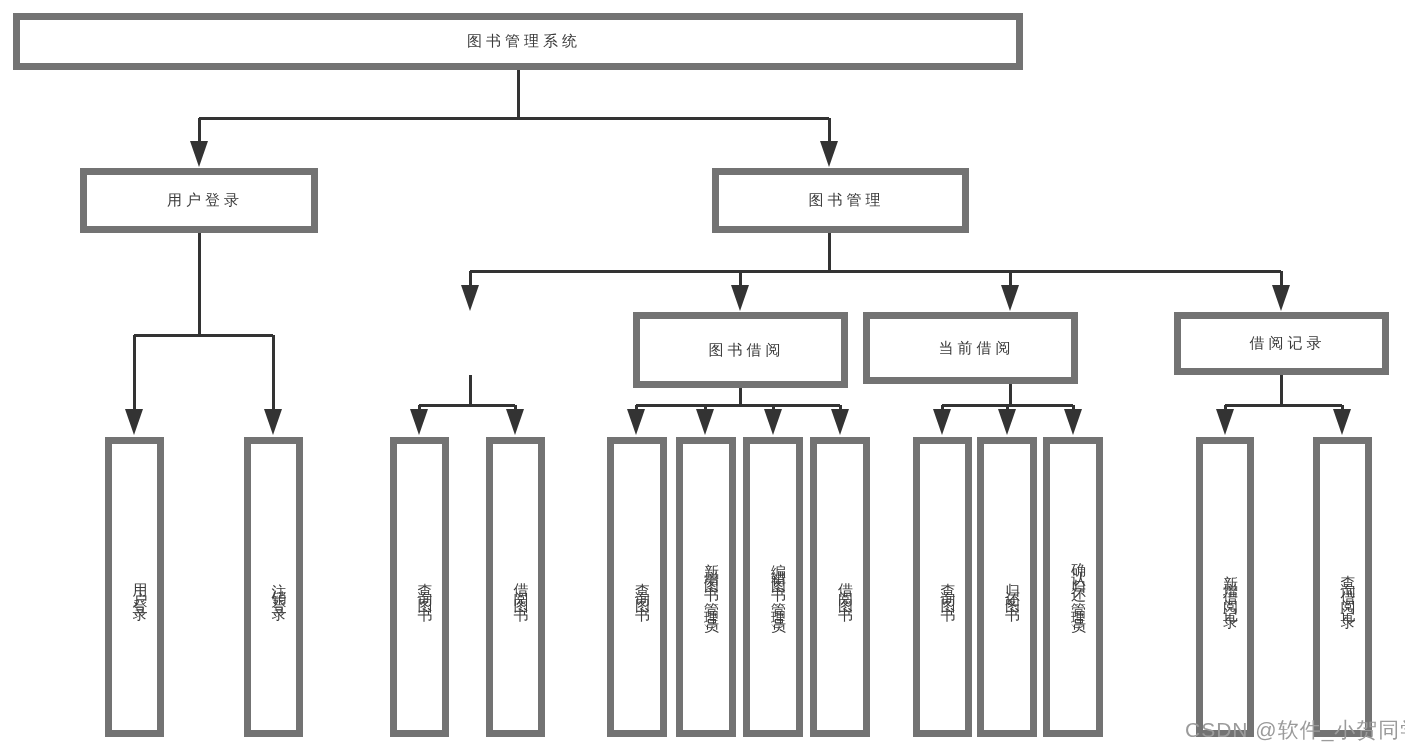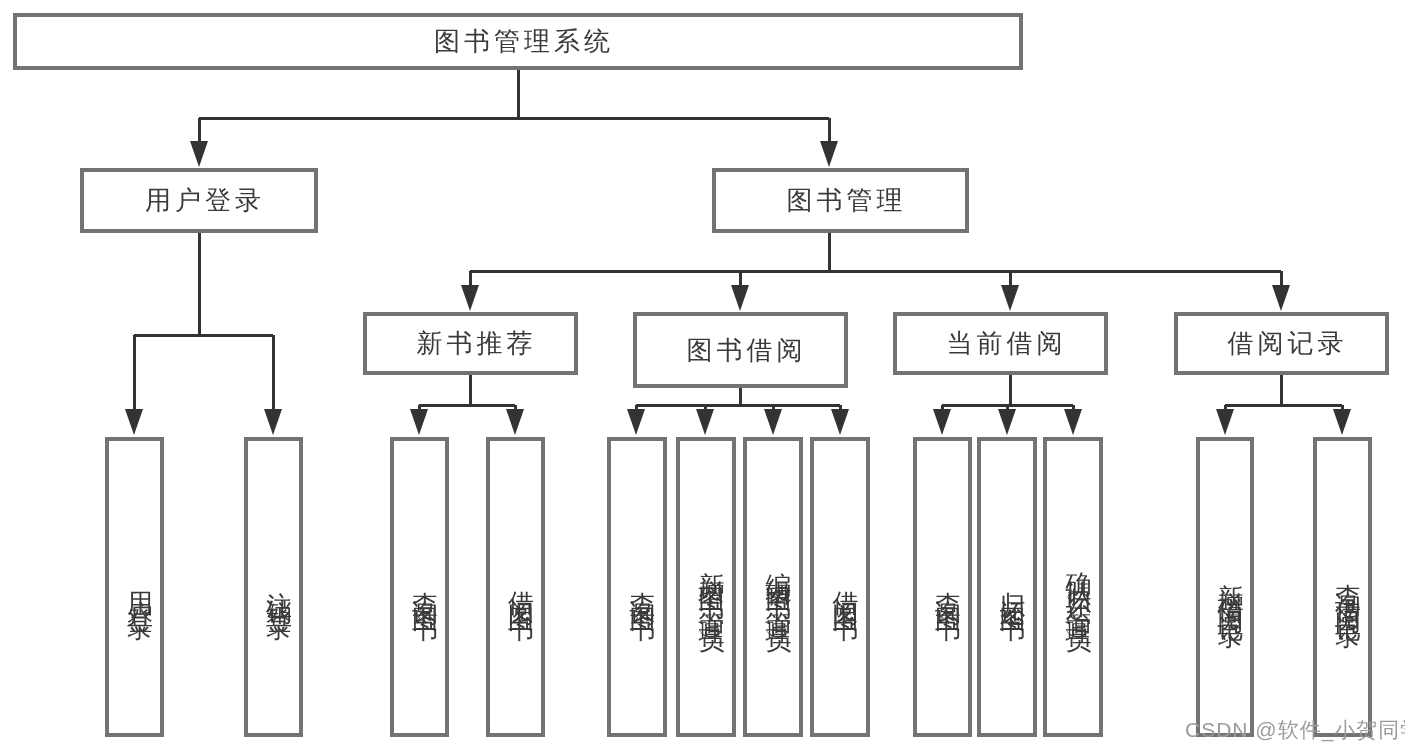--- a/index.html
+++ b/index.html
@@ -10,27 +10,27 @@
     background: #ffffff;
     font-family: "Liberation Sans", "DejaVu Sans", sans-serif;
     overflow: hidden;
   }
   .wires { position: absolute; left: 0; top: 0; z-index: 1; }
   .wires .ln path { fill: none; stroke: #333333; stroke-width: 3; }
   .wires .ar path { fill: #333333; stroke: none; }
   .node {
     position: absolute;
     box-sizing: border-box;
-    border: 4px solid #737373;
+    border: 7px solid #737373;
     background: #ffffff;
     display: flex;
     align-items: center;
     justify-content: center;
     color: #3a3a3a;
-    font-size: 26px;
+    font-size: 15px;
     letter-spacing: 4px;
     z-index: 2;
     white-space: nowrap;
     padding-left: 12px;
   }
   .leaf {
     writing-mode: vertical-rl;
     text-orientation: mixed;
     letter-spacing: 8px;
     line-height: 1;
@@ -119,23 +119,22 @@
       <path d="M1216 409 L1234 409 L1225 435 Z"></path>
       <path d="M1333 409 L1351 409 L1342 435 Z"></path>
     </g>
   </svg>
 
   <div class="node" style="left:13px;top:13px;width:1010px;height:57px">图书管理系统</div>
 
   <div class="node" style="left:80px;top:168px;width:238px;height:65px">用户登录</div>
   <div class="node" style="left:712px;top:168px;width:257px;height:65px">图书管理</div>
 
-  <div class="node" style="left:363px;top:312px;width:215px;height:63px">新书推荐</div>
   <div class="node" style="left:633px;top:312px;width:215px;height:76px">图书借阅</div>
-  <div class="node" style="left:893px;top:312px;width:215px;height:63px">当前借阅</div>
+  <div class="node" style="left:863px;top:312px;width:215px;height:72px">当前借阅</div>
   <div class="node" style="left:1174px;top:312px;width:215px;height:63px">借阅记录</div>
 
   <div class="node leaf" style="left:105px;top:437px;width:59px;height:300px">用户登录</div>
   <div class="node leaf" style="left:244px;top:437px;width:59px;height:300px">注销登录</div>
 
   <div class="node leaf" style="left:390px;top:437px;width:59px;height:300px">查询图书</div>
   <div class="node leaf" style="left:486px;top:437px;width:59px;height:300px">借阅图书</div>
 
   <div class="node leaf" style="left:607px;top:437px;width:60px;height:300px">查询图书</div>
   <div class="node leaf" style="left:676px;top:437px;width:60px;height:300px">新增图书（管理员）</div>

